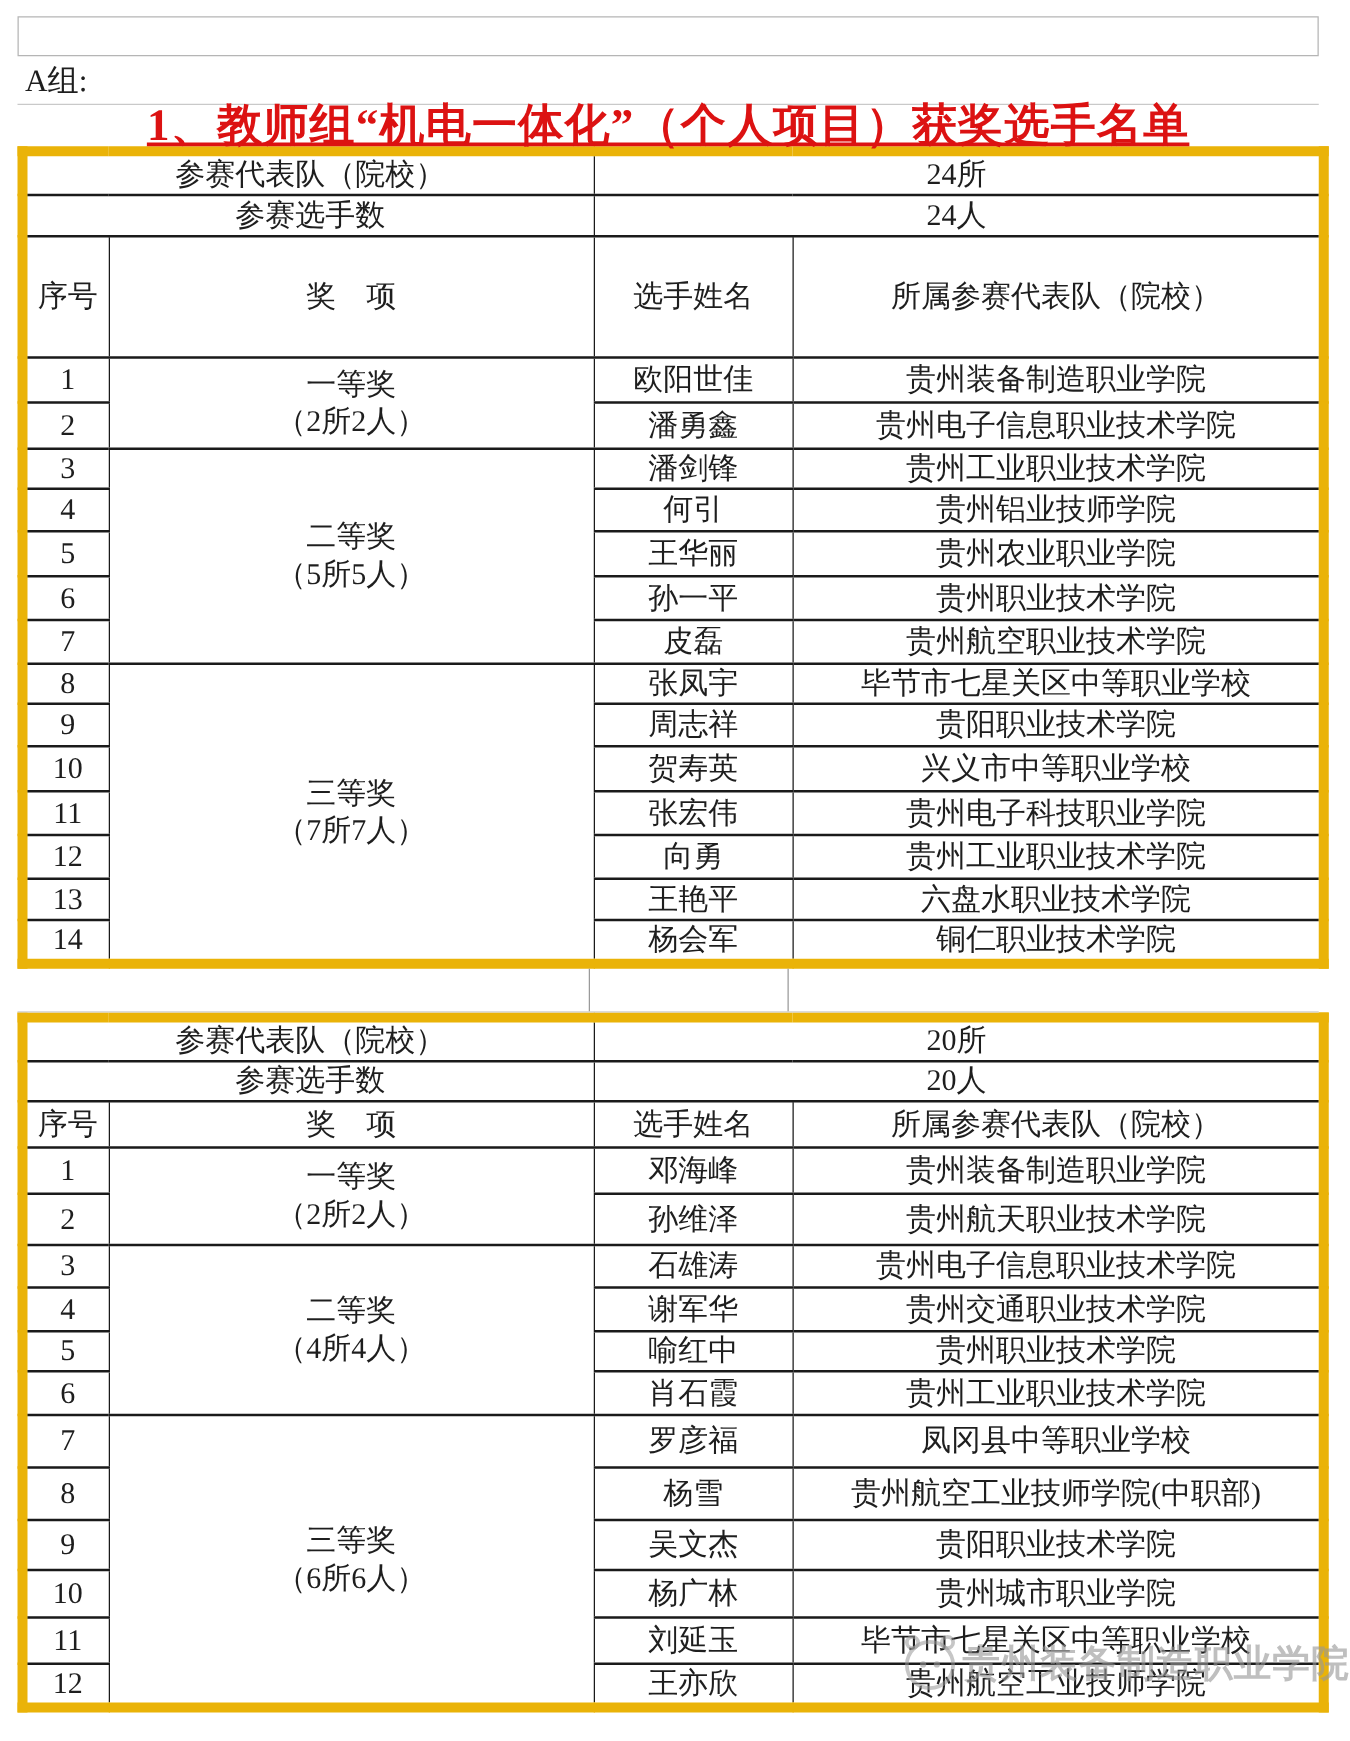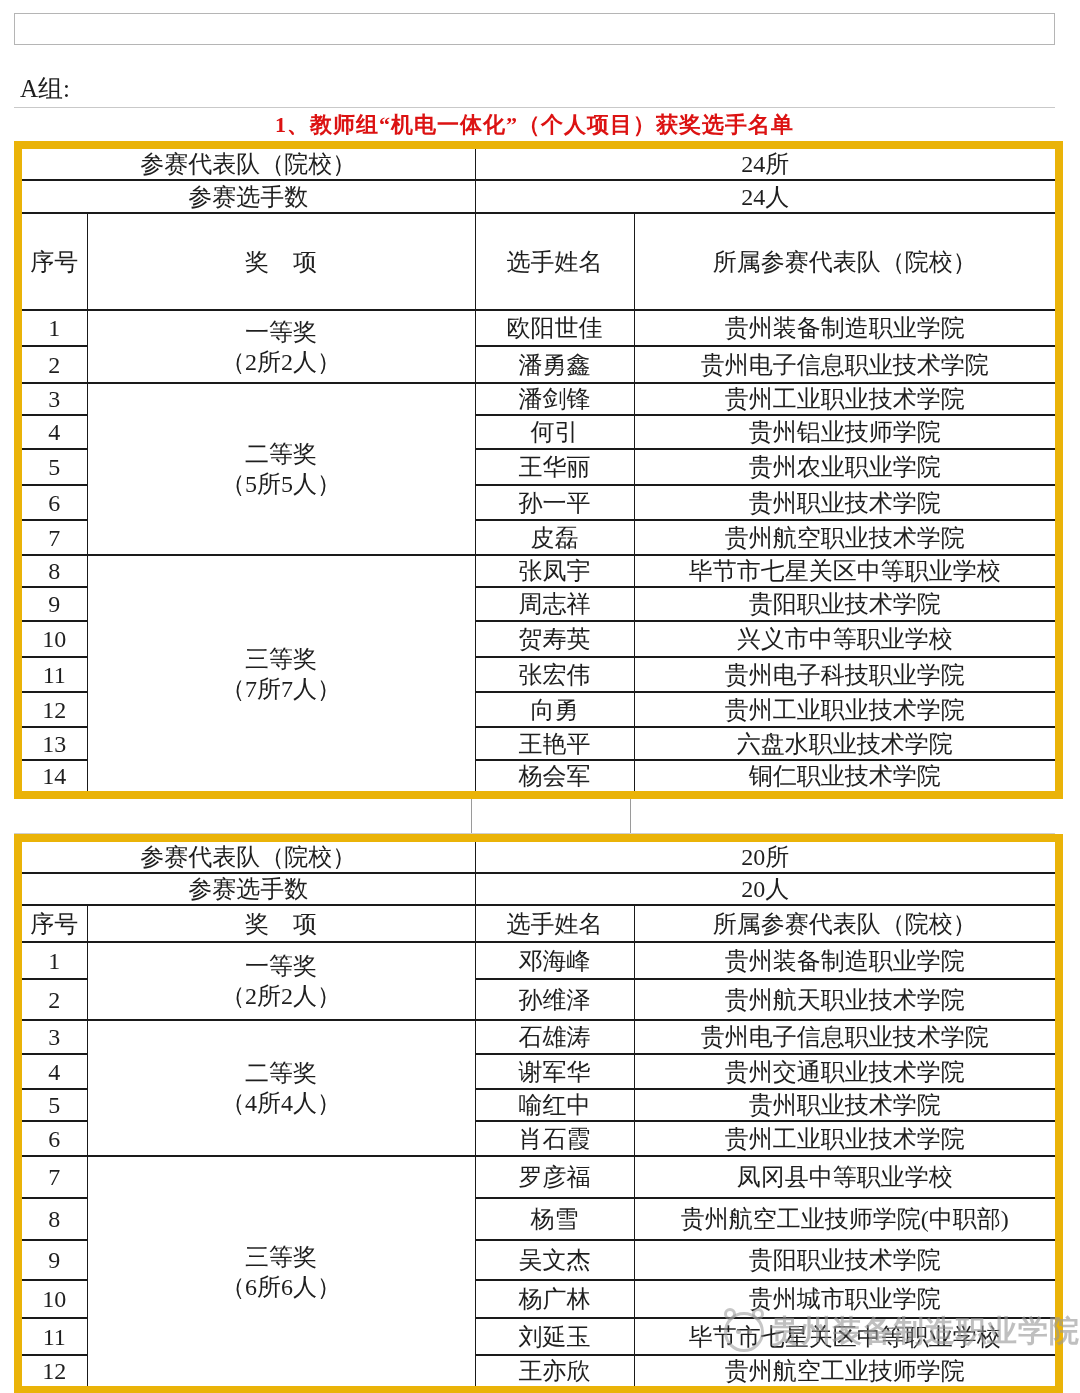--- a/index.html
+++ b/index.html
@@ -3,23 +3,23 @@
 <meta charset="utf-8">
 <style>
   html,body{margin:0;padding:0;background:#ffffff;}
   body{width:1080px;height:1393px;position:relative;
        font-family:"Liberation Serif","DejaVu Serif",serif;color:#1e1e1e;}
   .page{position:relative;width:1080px;height:1393px;padding:13px 0 0 14px;box-sizing:border-box;}
   .content{width:1041px;}
   .toprow{width:1041px;height:32px;border:1px solid #b5b5b5;box-sizing:border-box;background:#fff;}
   .group-row{width:1041px;height:39px;display:flex;align-items:center;
              border-bottom:1px solid #c9c9c9;box-sizing:border-box;
-             font-size:25px;padding-left:6px;margin-top:24px;}
+             font-size:25px;padding-left:6px;}
   .title-row{width:1041px;height:33px;display:flex;align-items:center;justify-content:center;
-             font-size:22px;font-weight:bold;color:#dc1212;letter-spacing:1px;}
+             font-size:36px;font-weight:bold;color:#dc1212;letter-spacing:1px;text-decoration:underline;}
   .title-row.t2{height:36px;}
   table.awards{border-collapse:collapse;table-layout:fixed;width:1041px;border:8px solid #eab308;}
   table.awards td{border-left:1px solid #1a1a1a;border-right:1px solid #1a1a1a;
                   border-top:2px solid #1a1a1a;border-bottom:2px solid #1a1a1a;
                   text-align:center;vertical-align:middle;padding:0;overflow:hidden;
                   font-size:24px;line-height:1.25;}
   td.num{font-size:23px;}
   .award-line{display:block;}
   .gap-row{position:relative;width:1041px;height:35px;border-bottom:1px solid #cfcfcf;box-sizing:border-box;}
   .gap-row .vline{position:absolute;top:0;bottom:0;width:1px;background:#9a9a9a;}

